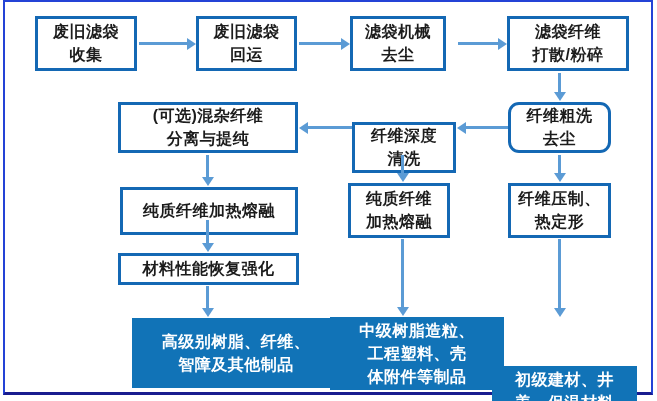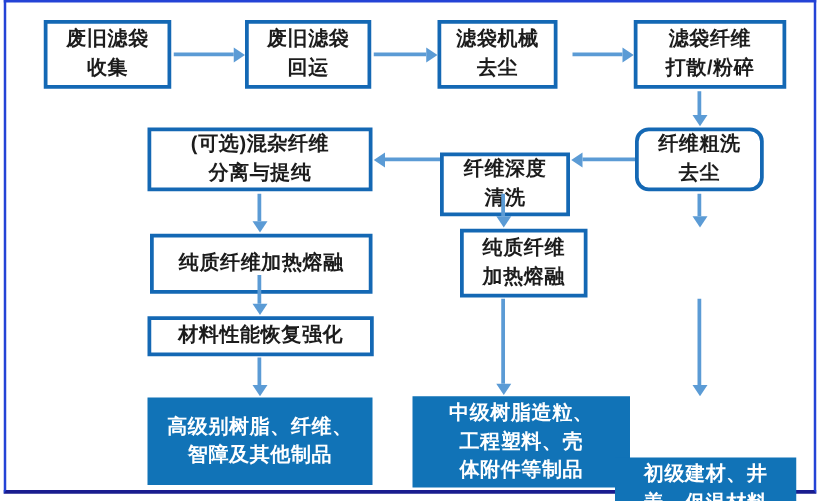--- a/index.html
+++ b/index.html
@@ -75,26 +75,28 @@
 打散/粉碎</div>
 
   <div class="node" style="left:118px; top:102px; width:180px; height:51px;">(可选)混杂纤维
 分离与提纯</div>
   <div class="node" style="left:352px; top:102px; width:104px; height:51px;margin-top:20px;">纤维深度
 清洗</div>
   <div class="node" style="left:508px; top:102px; width:103px; height:51px;border-radius:11px;">纤维粗洗
 去尘</div>
 
   <div class="node" style="left:120px; top:187px; width:178px; height:48px;">纯质纤维加热熔融</div>
-  <div class="node" style="left:368px; top:183px; width:102px; height:55px;text-align:center;">纯质纤维
+  <div class="node" style="left:348px; top:183px; width:102px; height:55px;text-align:center;">纯质纤维
 加热熔融</div>
+  <div class="node" style="left:508px; top:183px; width:103px; height:55px;">纤维压制、
+热定形</div>
 
   <div class="node" style="left:118px; top:253px; width:181px; height:32px;font-family:Liberation Serif, serif;">材料性能恢复强化</div>
 
-  <div class="node filled" style="left:118px; top:318px; width:180px; height:70px;">高级别树脂、纤维、
+  <div class="node filled" style="left:132px; top:318px; width:208px; height:70px;">高级别树脂、纤维、
 智障及其他制品</div>
   <div class="node filled" style="left:330px; top:317px; width:174px; height:73px;">中级树脂造粒、
 工程塑料、壳
 体附件等制品</div>
   <div class="node filled" style="left:492px; top:318px; width:145px; height:74px;margin-top:48px;">初级建材、井
 盖、保温材料
 等制品</div>
 
   <div class="ar" style="left:139px; top:42px; width:48px;"></div>
   <div class="ar" style="left:299px; top:42px; width:42px;"></div>

